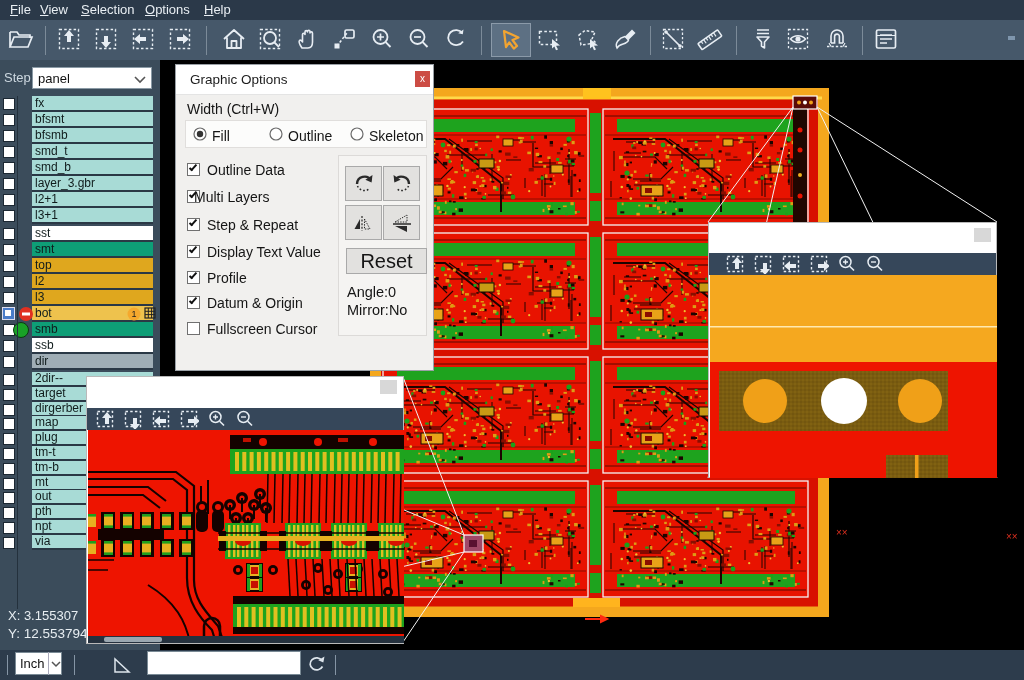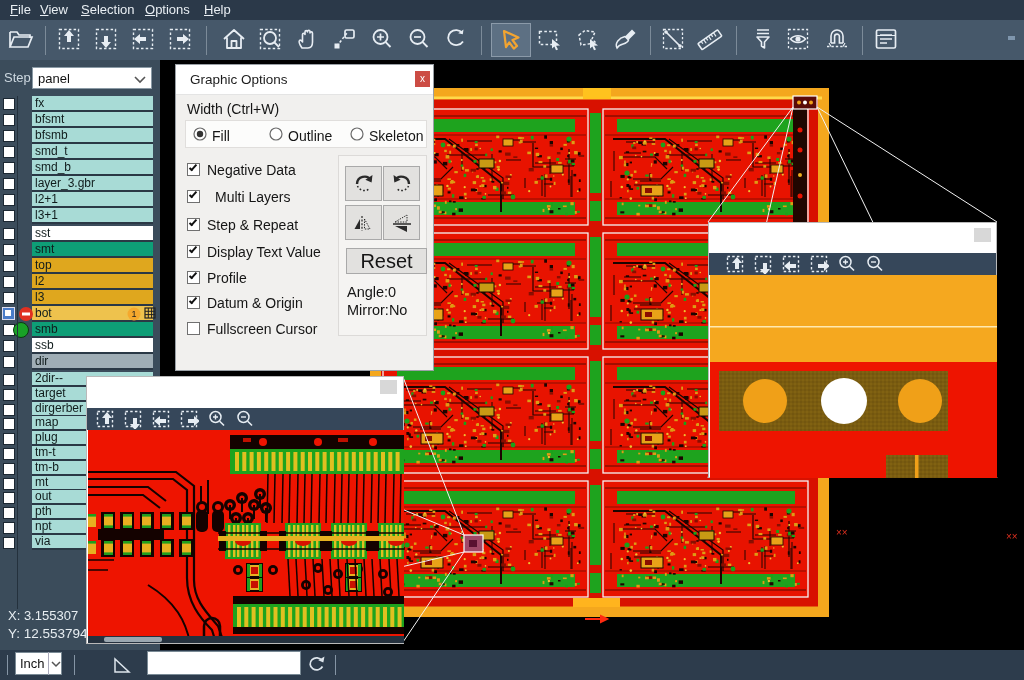--- a/index.html
+++ b/index.html
@@ -884,24 +884,24 @@
     <svg style="position:absolute;left:93px;top:62px" width="14" height="14">
       <circle cx="7" cy="7" r="6" fill="#fff" stroke="#6a6a6a" stroke-width="1.2"></circle>
     </svg>
     <div class="lbl" style="left:112px;top:63px">Outline</div>
     <svg style="position:absolute;left:174px;top:62px" width="14" height="14">
       <circle cx="7" cy="7" r="6" fill="#fff" stroke="#6a6a6a" stroke-width="1.2"></circle>
     </svg>
     <div class="lbl" style="left:193px;top:63px">Skeleton</div>
     <div class="ck" style="top:98px"></div>
     <div class="ckm" style="top:100px"></div>
-    <div class="lbl" style="left:31px;top:97px">Negative Data</div>
+    <div class="lbl" style="left:31px;top:97px">Outline Data</div>
     <div class="ck" style="top:125px"></div>
     <div class="ckm" style="top:127px"></div>
-    <div class="lbl" style="left:39px;top:124px">Multi Layers</div>
+    <div class="lbl" style="left:18px;top:124px">Multi Layers</div>
     <div class="ck" style="top:153px"></div>
     <div class="ckm" style="top:155px"></div>
     <div class="lbl" style="left:31px;top:152px">Step &amp; Repeat</div>
     <div class="ck" style="top:180px"></div>
     <div class="ckm" style="top:182px"></div>
     <div class="lbl" style="left:31px;top:179px">Display Text Value</div>
     <div class="ck" style="top:206px"></div>
     <div class="ckm" style="top:208px"></div>
     <div class="lbl" style="left:31px;top:205px">Profile</div>
     <div class="ck" style="top:231px"></div>

